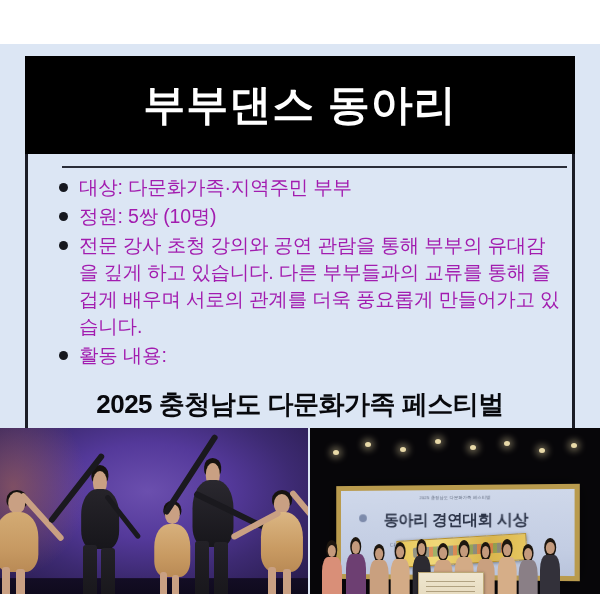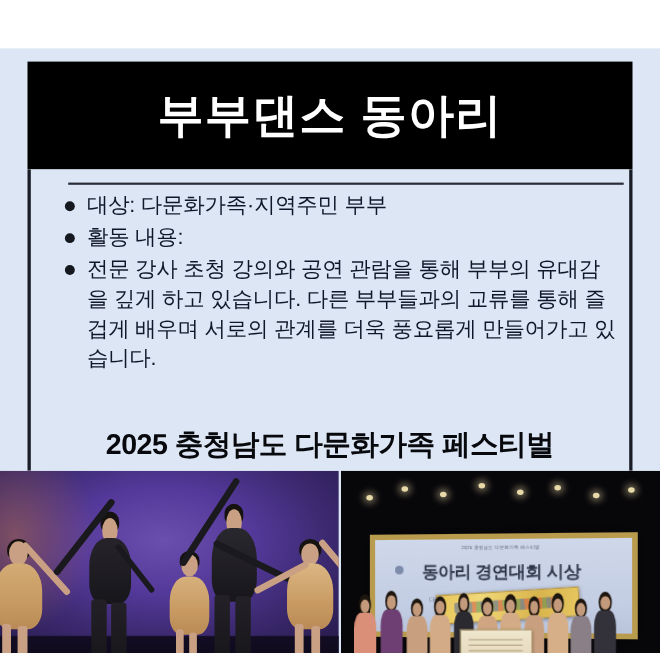--- a/index.html
+++ b/index.html
@@ -80,21 +80,21 @@
   .bullet-dot {
     flex: 0 0 auto;
     width: 9px;
     height: 9px;
     border-radius: 50%;
     background: #16181f;
     margin: 9px 11px 0 9px;
   }
   .bullet-text {
     flex: 1 1 auto;
-    color: #0f172a;
+    color: #a21caf;
     font-size: 19.5px;
     line-height: 27px;
     font-weight: 500;
     letter-spacing: -0.2px;
   }
   .bullet-text.paragraph {
     line-height: 27px;
   }
 
   
@@ -466,25 +466,29 @@
   <div class="content-card">
     <div class="top-rule"></div>
 
     <ul class="body-list">
       <li class="bullet-row">
         <span class="bullet-dot"></span>
         <span class="bullet-text">대상: 다문화가족·지역주민 부부</span>
       </li>
       <li class="bullet-row">
         <span class="bullet-dot"></span>
-        <span class="bullet-text">활동 내용:</span>
+        <span class="bullet-text">정원: 5쌍 (10명)</span>
       </li>
       <li class="bullet-row">
         <span class="bullet-dot"></span>
         <span class="bullet-text paragraph">전문 강사 초청 강의와 공연 관람을 통해 부부의 유대감을 깊게 하고 있습니다. 다른 부부들과의 교류를 통해 즐겁게 배우며 서로의 관계를 더욱 풍요롭게 만들어가고 있습니다.</span>
+      </li>
+      <li class="bullet-row">
+        <span class="bullet-dot"></span>
+        <span class="bullet-text">활동 내용:</span>
       </li>
     </ul>
 
     <div class="footer-headline">2025 충청남도 다문화가족 페스티벌</div>
   </div>
 
   <div class="photo-strip">
 
     <div class="photo photo-left">
       <div class="stage-bg"></div>

